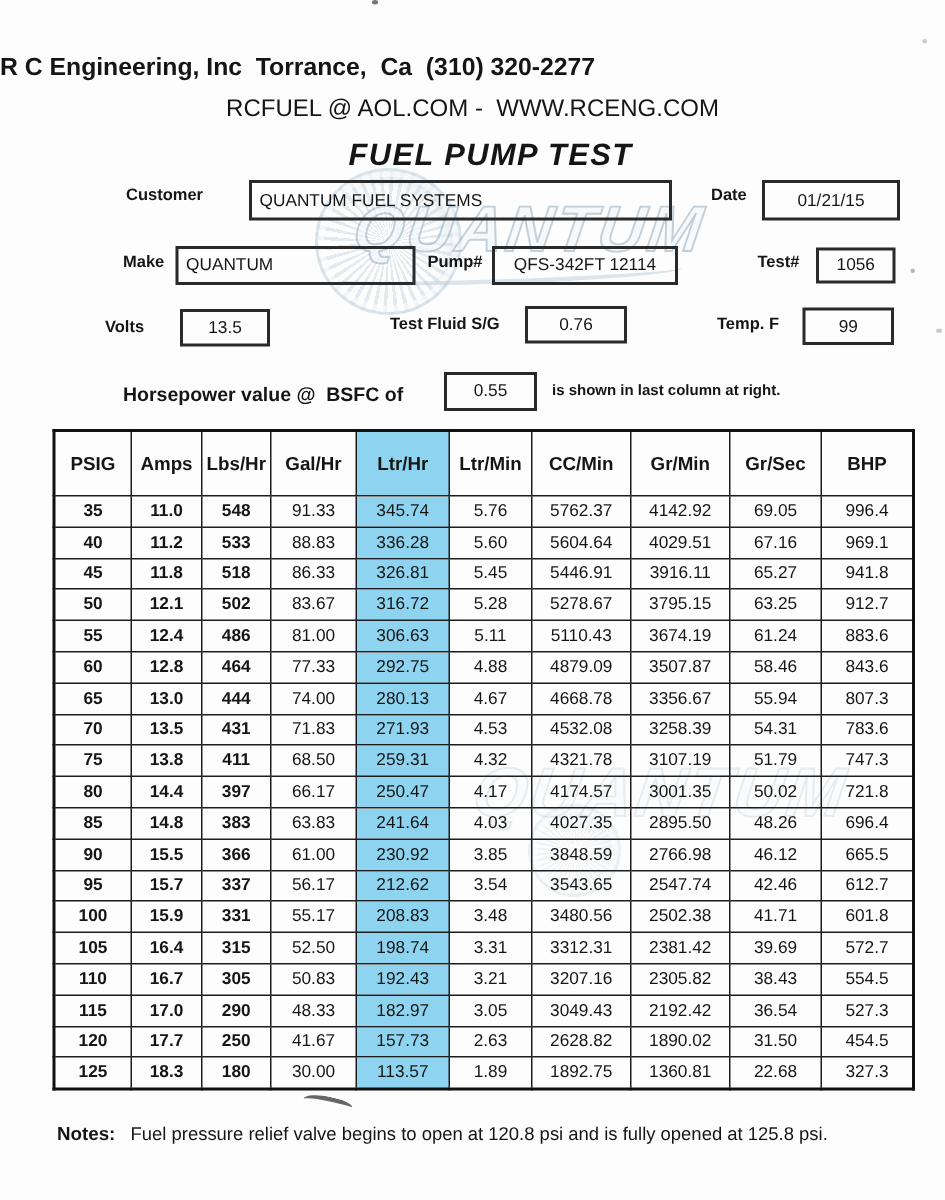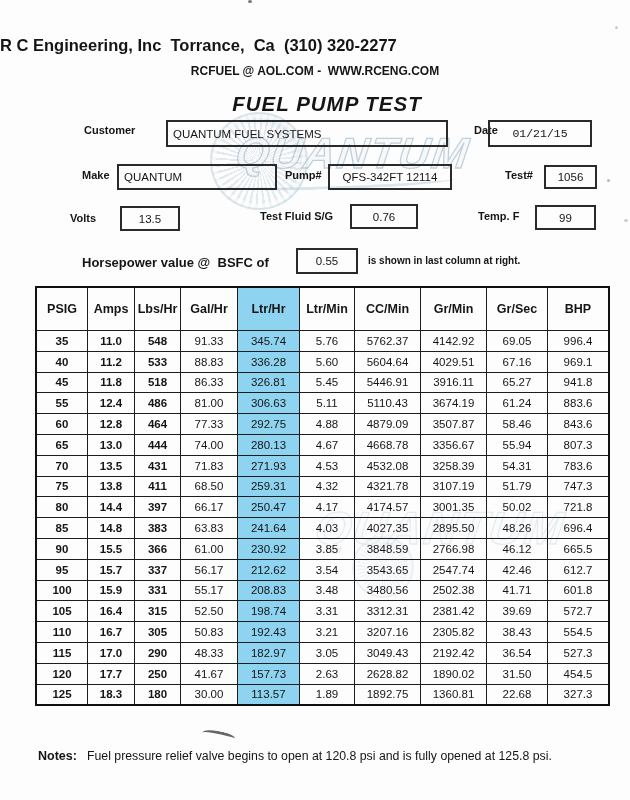--- a/index.html
+++ b/index.html
@@ -7,30 +7,30 @@
     position:relative;
     width:630px;height:800px;
     background:#fdfdfd;
     font-family:"Liberation Sans", sans-serif;
     color:#151515;
     overflow:hidden;
   }
   .abs{position:absolute;}
   
   .company-line{top:36px;left:0;width:630px;text-align:left;font-size:16.5px;font-weight:700;white-space:pre;}
-  .contact-line{top:64px;left:0;width:630px;text-align:center;font-size:12px;font-weight:700;white-space:pre;}
+  .contact-line{top:64px;left:0;width:630px;text-align:center;font-size:16px;font-weight:400;white-space:pre;}
   .page-title{top:92px;left:0;width:630px;text-align:center;font-size:20.5px;font-weight:700;font-style:italic;letter-spacing:1px;margin-left:12px;}
   
   .flabel{font-weight:700;font-size:11px;white-space:pre;}
   .fbox{border:2px solid #2a2a2a;background:transparent;display:flex;align-items:center;justify-content:center;font-size:11.5px;box-sizing:border-box;}
   .fbox.left{justify-content:flex-start;padding-left:5px;}
   .lab-customer{top:124px;left:84px;}
   .box-customer{top:120px;left:166px;width:282px;height:27px;}
   .lab-date{top:124px;left:474px;}
-  .box-date{top:120px;left:488px;width:104px;height:27px;font-family:Liberation Mono, monospace;}
+  .box-date{top:120px;left:508px;width:92px;height:27px;}
   .lab-make{top:169px;left:82px;}
   .box-make{top:164px;left:117px;width:160px;height:26px;}
   .lab-pump{top:169px;left:285px;}
   .box-pump{top:164px;left:328px;width:124px;height:26px;}
   .lab-test{top:169px;left:505px;}
   .box-test{top:165px;left:544px;width:53px;height:24px;}
   .lab-volts{top:212px;left:70px;}
   .box-volts{top:206px;left:120px;width:60px;height:25px;}
   .lab-fluid{top:210px;left:260px;}
   .box-fluid{top:204px;left:350px;width:68px;height:25px;}
@@ -192,20 +192,32 @@
             <td>518</td>
             <td>86.33</td>
             <td class="hl">326.81</td>
             <td>5.45</td>
             <td>5446.91</td>
             <td>3916.11</td>
             <td>65.27</td>
             <td>941.8</td>
           </tr>
           <tr>
+            <td>50</td>
+            <td>12.1</td>
+            <td>502</td>
+            <td>83.67</td>
+            <td class="hl">316.72</td>
+            <td>5.28</td>
+            <td>5278.67</td>
+            <td>3795.15</td>
+            <td>63.25</td>
+            <td>912.7</td>
+          </tr>
+          <tr>
             <td>55</td>
             <td>12.4</td>
             <td>486</td>
             <td>81.00</td>
             <td class="hl">306.63</td>
             <td>5.11</td>
             <td>5110.43</td>
             <td>3674.19</td>
             <td>61.24</td>
             <td>883.6</td>

